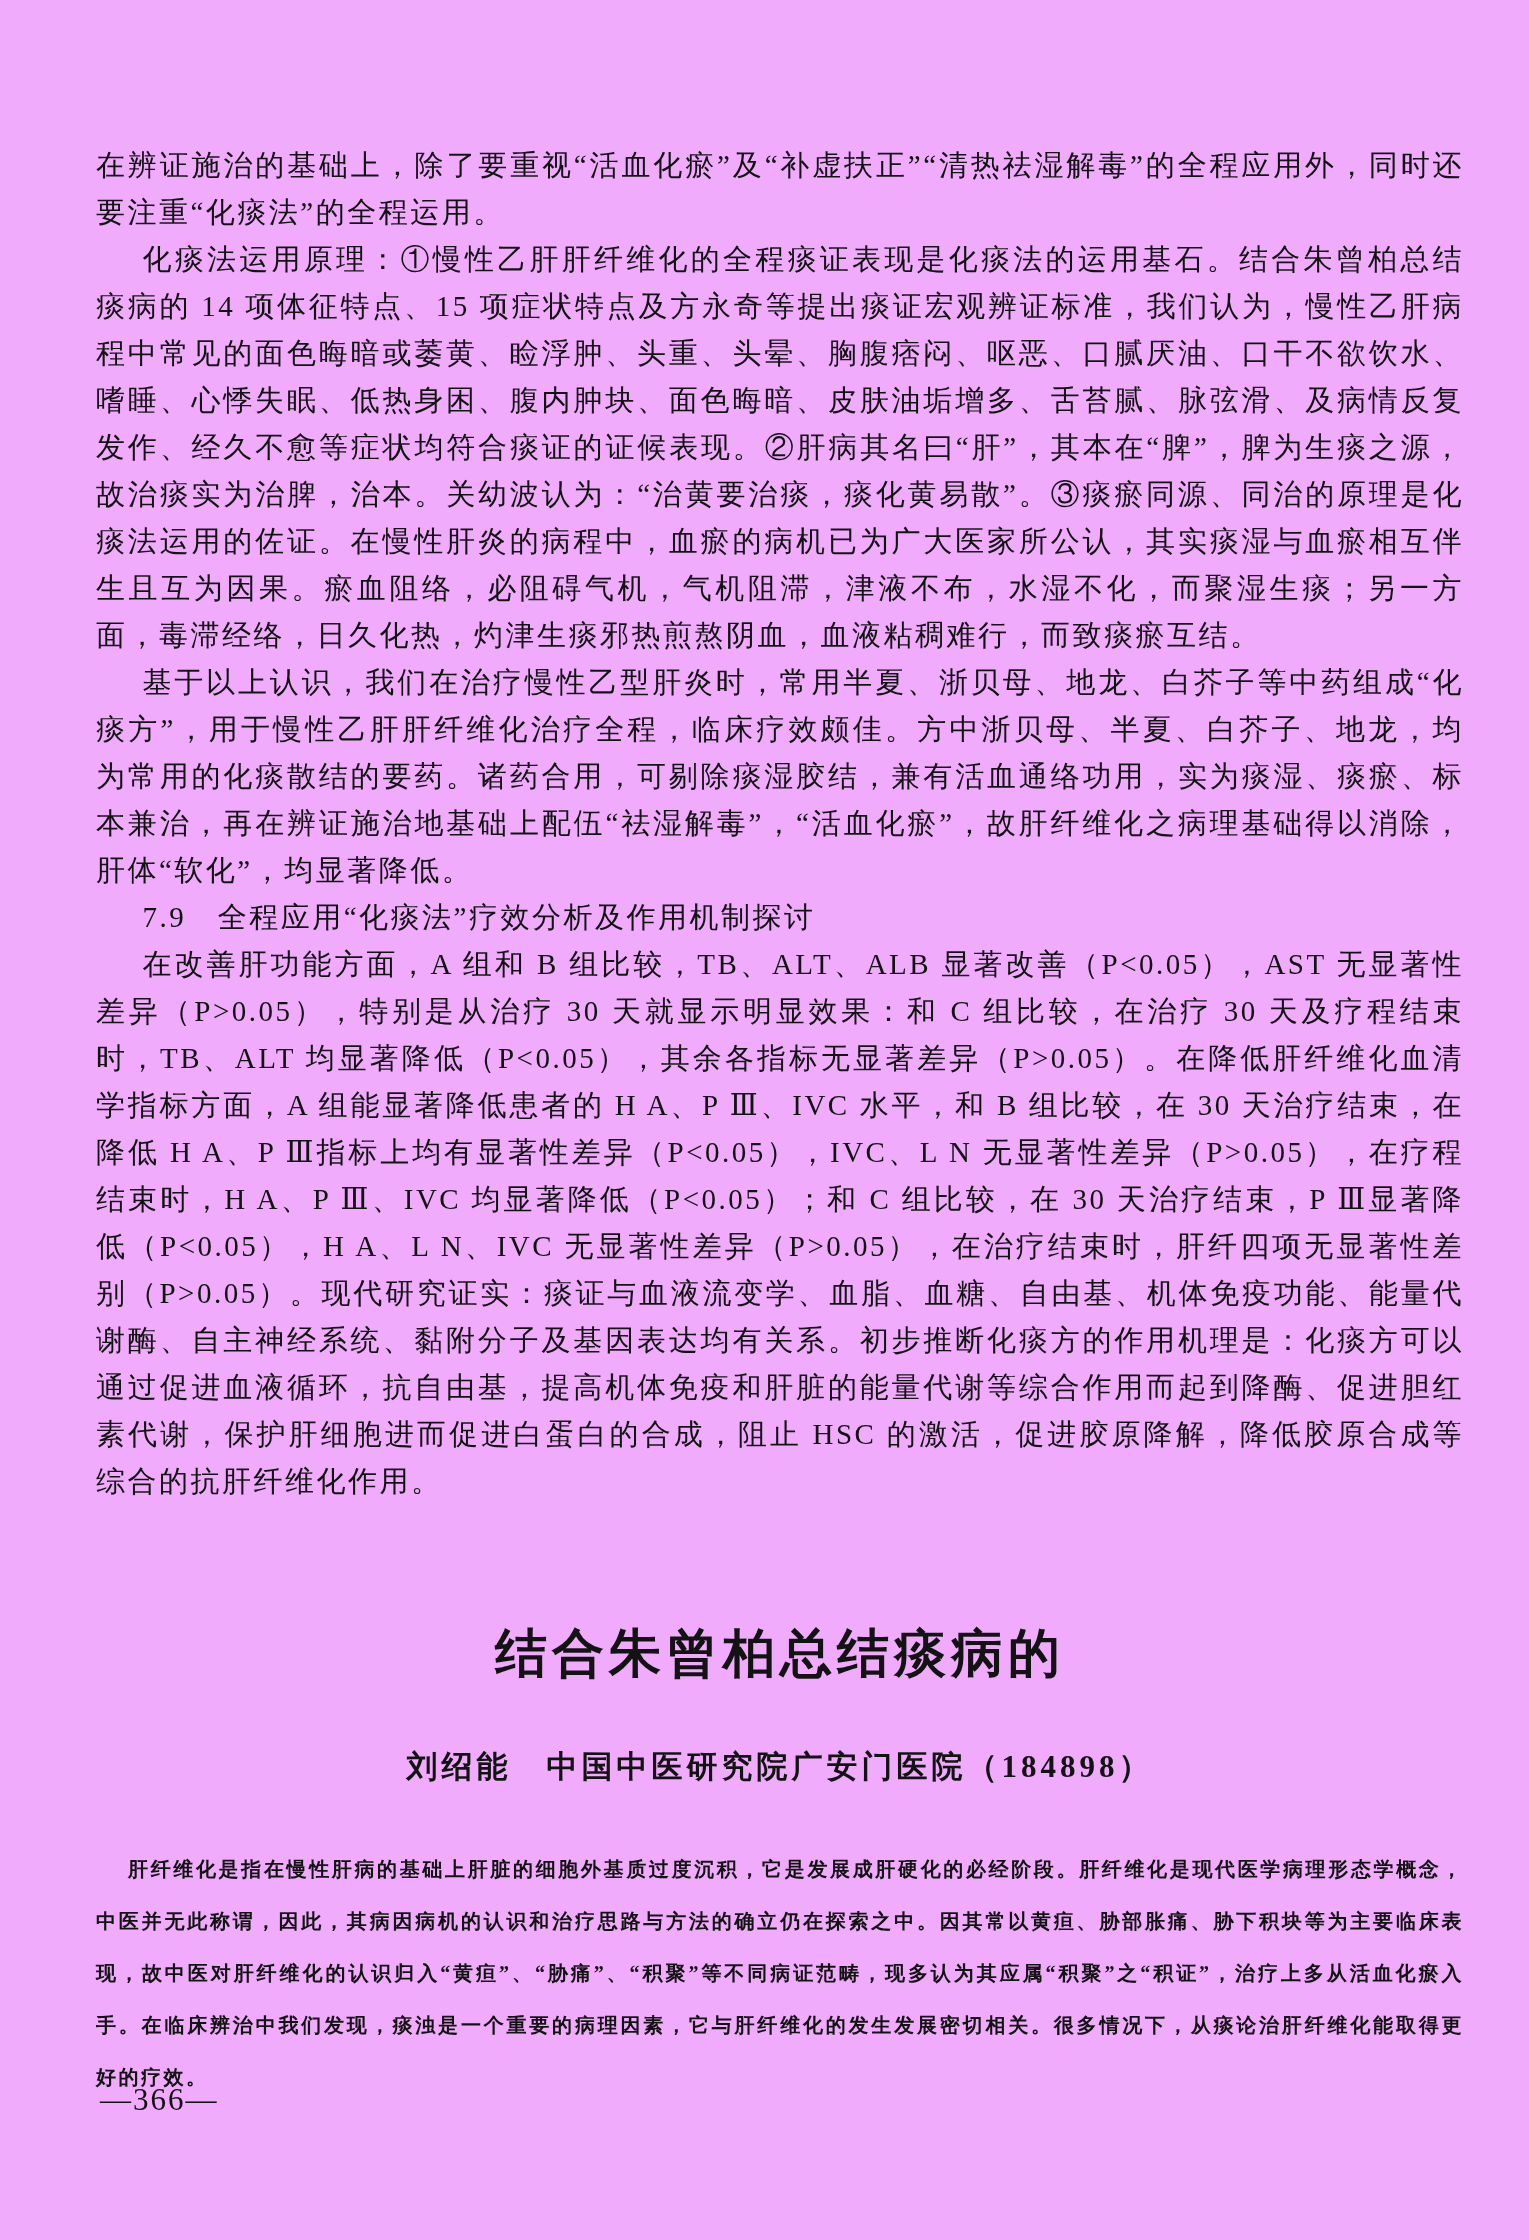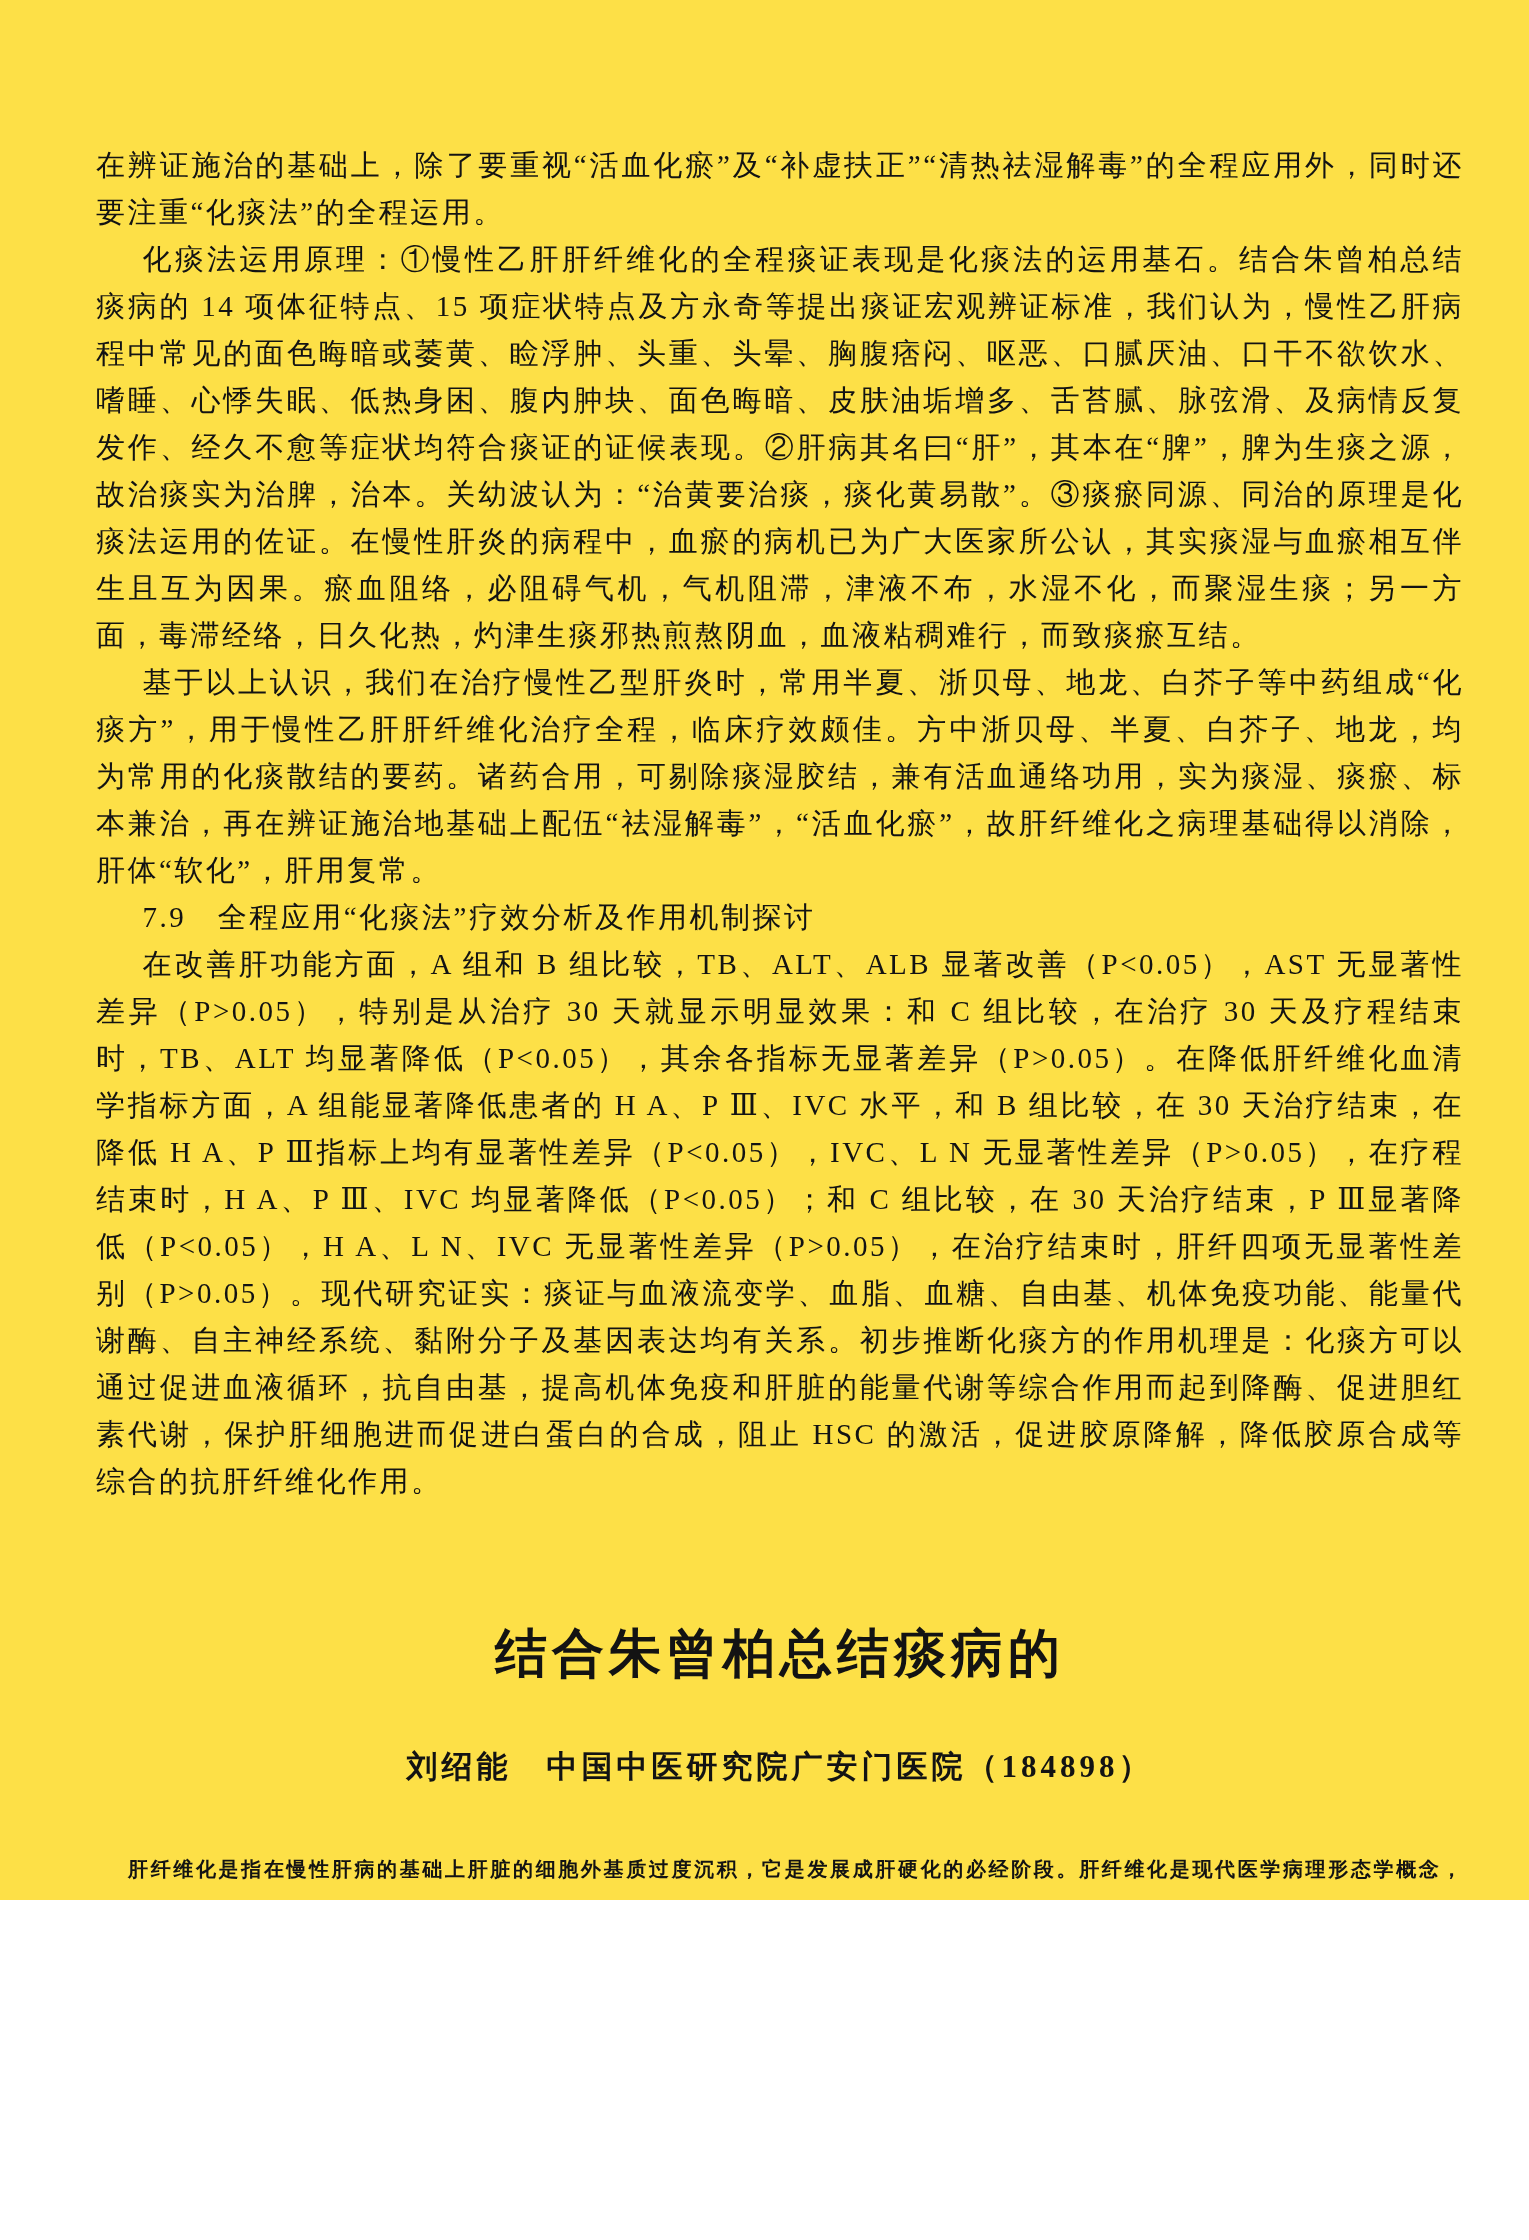--- a/index.html
+++ b/index.html
@@ -5,22 +5,22 @@
   html, body {
     margin: 0;
     padding: 0;
     background: #ffffff;
     color: #131313;
     font-family: "Liberation Serif", "DejaVu Serif", serif;
   }
   .page {
     position: relative;
     width: 1529px;
-    height: 1900px;
-    background: #fde047;
+    height: 2240px;
+    background: #f0abfc;
     overflow: hidden;
     box-sizing: border-box;
   }
   .text-col {
     position: absolute;
     left: 96px;
     top: 142px;
     width: 1368px;
   }
   .body-text p {
@@ -81,21 +81,21 @@
 </head>
 <body>
 
 <div class="page">
 
   <div class="text-col">
 
     <div class="body-text">
       <p class="no-indent">在辨证施治的基础上，除了要重视“活血化瘀”及“补虚扶正”“清热祛湿解毒”的全程应用外，同时还要注重“化痰法”的全程运用。</p>
       <p>化痰法运用原理：①慢性乙肝肝纤维化的全程痰证表现是化痰法的运用基石。结合朱曾柏总结痰病的 14 项体征特点、15 项症状特点及方永奇等提出痰证宏观辨证标准，我们认为，慢性乙肝病程中常见的面色晦暗或萎黄、睑浮肿、头重、头晕、胸腹痞闷、呕恶、口腻厌油、口干不欲饮水、嗜睡、心悸失眠、低热身困、腹内肿块、面色晦暗、皮肤油垢增多、舌苔腻、脉弦滑、及病情反复发作、经久不愈等症状均符合痰证的证候表现。②肝病其名曰“肝”，其本在“脾”，脾为生痰之源，故治痰实为治脾，治本。关幼波认为：“治黄要治痰，痰化黄易散”。③痰瘀同源、同治的原理是化痰法运用的佐证。在慢性肝炎的病程中，血瘀的病机已为广大医家所公认，其实痰湿与血瘀相互伴生且互为因果。瘀血阻络，必阻碍气机，气机阻滞，津液不布，水湿不化，而聚湿生痰；另一方面，毒滞经络，日久化热，灼津生痰邪热煎熬阴血，血液粘稠难行，而致痰瘀互结。</p>
-      <p>基于以上认识，我们在治疗慢性乙型肝炎时，常用半夏、浙贝母、地龙、白芥子等中药组成“化痰方”，用于慢性乙肝肝纤维化治疗全程，临床疗效颇佳。方中浙贝母、半夏、白芥子、地龙，均为常用的化痰散结的要药。诸药合用，可剔除痰湿胶结，兼有活血通络功用，实为痰湿、痰瘀、标本兼治，再在辨证施治地基础上配伍“祛湿解毒”，“活血化瘀”，故肝纤维化之病理基础得以消除，肝体“软化”，肝用复常。</p>
+      <p>基于以上认识，我们在治疗慢性乙型肝炎时，常用半夏、浙贝母、地龙、白芥子等中药组成“化痰方”，用于慢性乙肝肝纤维化治疗全程，临床疗效颇佳。方中浙贝母、半夏、白芥子、地龙，均为常用的化痰散结的要药。诸药合用，可剔除痰湿胶结，兼有活血通络功用，实为痰湿、痰瘀、标本兼治，再在辨证施治地基础上配伍“祛湿解毒”，“活血化瘀”，故肝纤维化之病理基础得以消除，肝体“软化”，均显著降低。</p>
       <p class="heading-42">7.9　全程应用“化痰法”疗效分析及作用机制探讨</p>
       <p>在改善肝功能方面，A 组和 B 组比较，TB、ALT、ALB 显著改善（P&lt;0.05），AST 无显著性差异（P&gt;0.05），特别是从治疗 30 天就显示明显效果：和 C 组比较，在治疗 30 天及疗程结束时，TB、ALT 均显著降低（P&lt;0.05），其余各指标无显著差异（P&gt;0.05）。在降低肝纤维化血清学指标方面，A 组能显著降低患者的 H A、P Ⅲ、IVC 水平，和 B 组比较，在 30 天治疗结束，在降低 H A、P Ⅲ指标上均有显著性差异（P&lt;0.05），IVC、L N 无显著性差异（P&gt;0.05），在疗程结束时，H A、P Ⅲ、IVC 均显著降低（P&lt;0.05）；和 C 组比较，在 30 天治疗结束，P Ⅲ显著降低（P&lt;0.05），H A、L N、IVC 无显著性差异（P&gt;0.05），在治疗结束时，肝纤四项无显著性差别（P&gt;0.05）。现代研究证实：痰证与血液流变学、血脂、血糖、自由基、机体免疫功能、能量代谢酶、自主神经系统、黏附分子及基因表达均有关系。初步推断化痰方的作用机理是：化痰方可以通过促进血液循环，抗自由基，提高机体免疫和肝脏的能量代谢等综合作用而起到降酶、促进胆红素代谢，保护肝细胞进而促进白蛋白的合成，阻止 HSC 的激活，促进胶原降解，降低胶原合成等综合的抗肝纤维化作用。</p>
     </div>
 
     <div class="article-title">结合朱曾柏总结痰病的</div>
 
     <div class="author-line">刘绍能　中国中医研究院广安门医院（184898）</div>
 
     <div class="article-body">
       <p>肝纤维化是指在慢性肝病的基础上肝脏的细胞外基质过度沉积，它是发展成肝硬化的必经阶段。肝纤维化是现代医学病理形态学概念，中医并无此称谓，因此，其病因病机的认识和治疗思路与方法的确立仍在探索之中。因其常以黄疸、胁部胀痛、胁下积块等为主要临床表现，故中医对肝纤维化的认识归入“黄疸”、“胁痛”、“积聚”等不同病证范畴，现多认为其应属“积聚”之“积证”，治疗上多从活血化瘀入手。在临床辨治中我们发现，痰浊是一个重要的病理因素，它与肝纤维化的发生发展密切相关。很多情况下，从痰论治肝纤维化能取得更好的疗效。</p>

